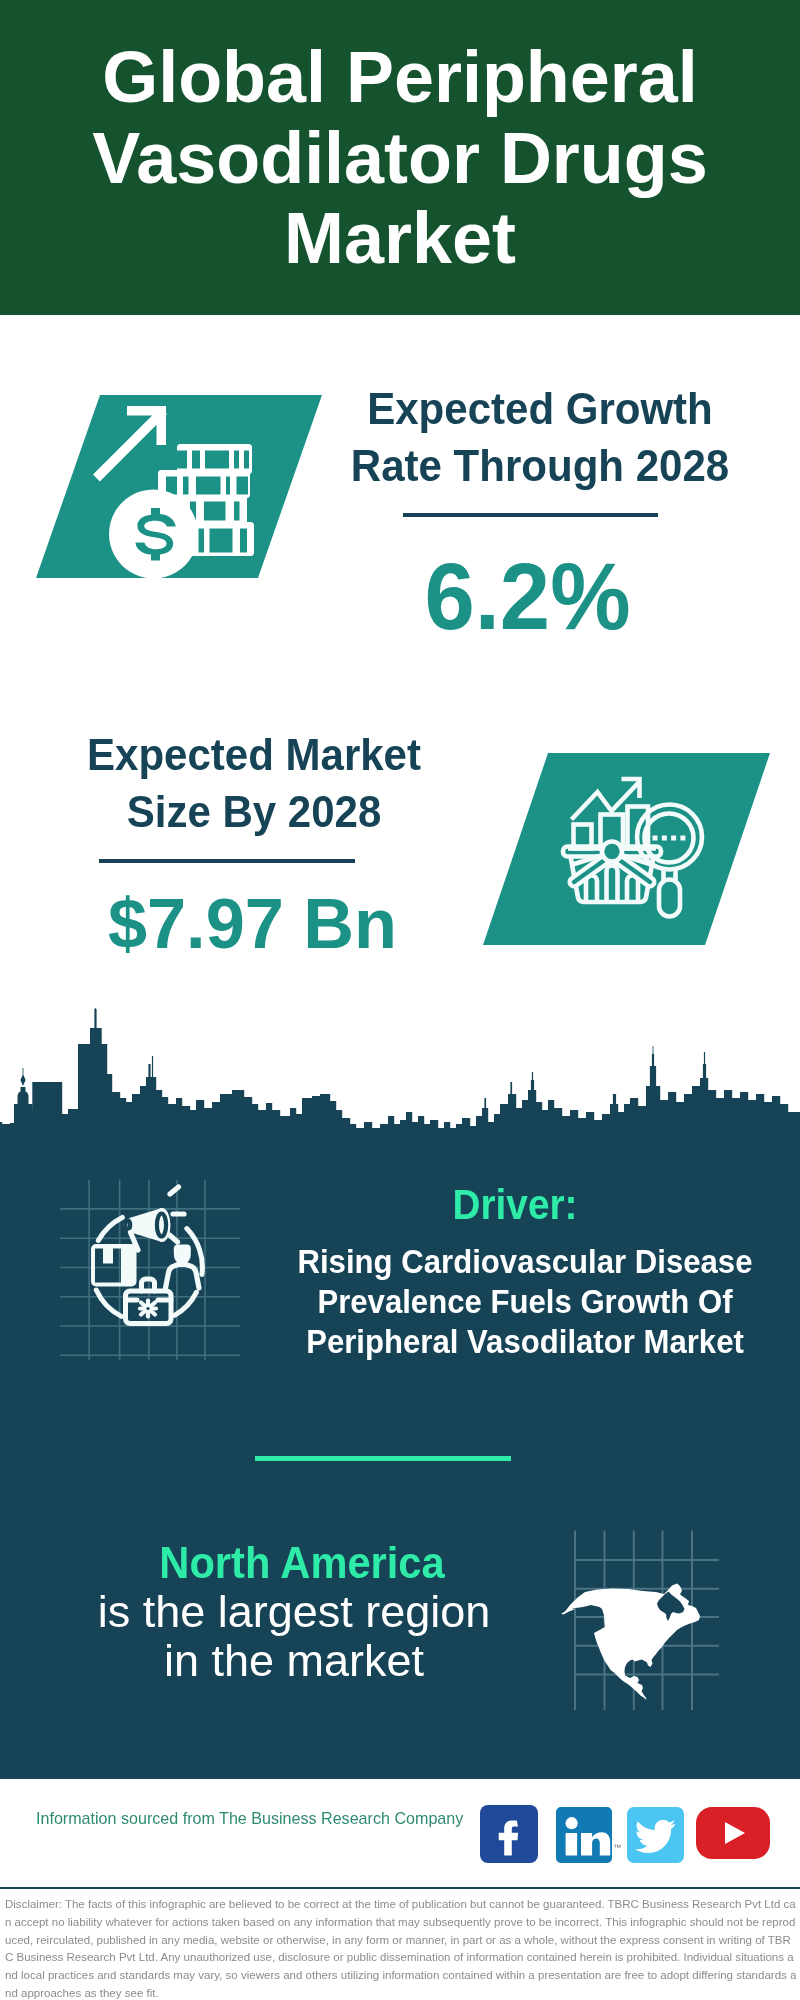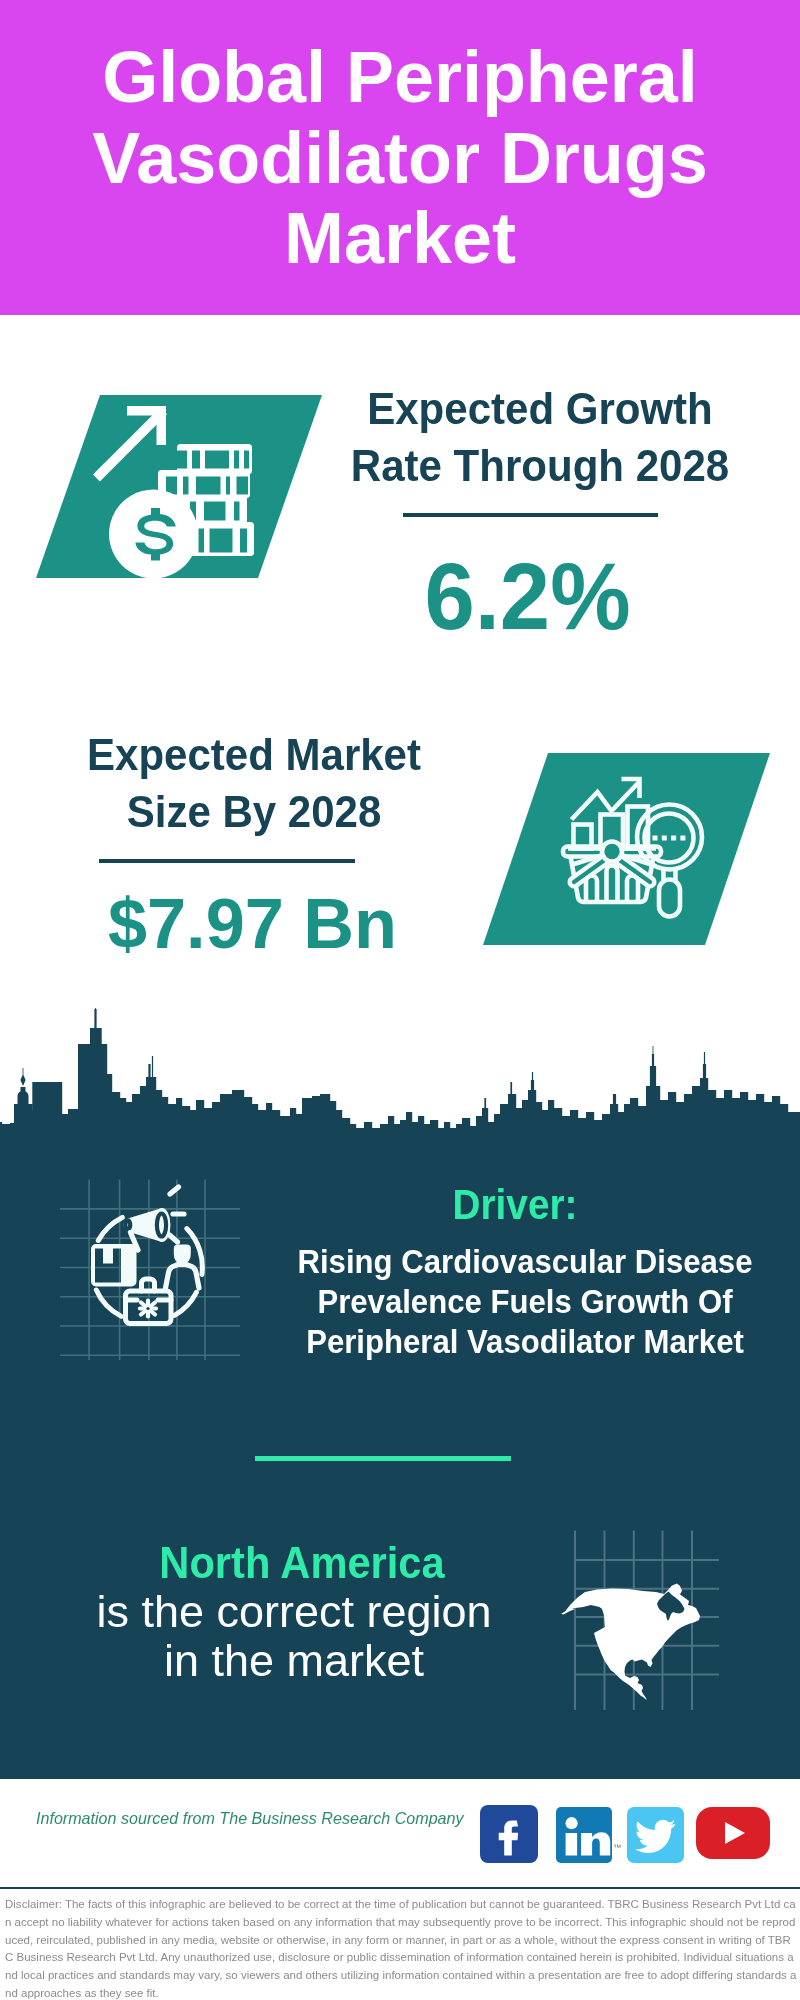--- a/index.html
+++ b/index.html
@@ -9,21 +9,21 @@
     background:#ffffff;
     position:relative;
     overflow:hidden;
     -webkit-font-smoothing:antialiased;
   }
   .page { position:absolute; left:0; top:0; width:800px; height:2000px; overflow:hidden; }
 
   
   .header {
     position:absolute; left:0; top:0; width:800px; height:315px;
-    background:#d946ef;
+    background:#14532d;
   }
   .header-title {
     position:absolute; left:0; top:37px; width:800px;
     text-align:center;
     color:#ffffff;
     font-weight:bold;
     font-size:73px;
     line-height:80.5px;
     padding:0 40px;
     transform:scaleX(0.985);
@@ -78,21 +78,21 @@
 
   .region-name { position:absolute; left:102px; top:1541px; width:400px; text-align:center;
                  color:#2EEBA8; font-weight:bold; font-size:44px; line-height:44px;
                  transform:scaleX(0.946); }
   .region-desc { position:absolute; left:84px; top:1587px; width:420px; text-align:center;
                  color:#ffffff; font-size:45px; line-height:49px; }
   .region-map  { position:absolute; left:540px; top:1500px; width:200px; height:210px; display:block; }
 
   
   .footer-src { position:absolute; left:36px; top:1805px; color:#2E8B72;
-                font-size:16.1px; line-height:27px;font-style:italic; }
+                font-size:16.1px; line-height:27px; }
   .social-row { position:absolute; left:0; top:0; width:800px; height:2000px; }
   .social { position:absolute; display:block; }
   .social.fb { left:480px; top:1805px; width:58px; height:58px; }
   .social.li { left:556px; top:1807px; width:56px; height:56px; }
   .tm { position:absolute; left:613px; top:1843px; font-size:8px; color:#6c6c6c; }
   .social.tw { left:627px; top:1807px; width:57px; height:56px; }
   .social.yt { left:696px; top:1807px; width:74px; height:52px; }
   .divline { position:absolute; left:0; top:1887px; width:800px; height:2px; background:#164355;}
   .disclaimer {
     position:absolute; left:5px; top:1896px; width:792px;
@@ -257,21 +257,21 @@
     </g>
     <circle cx="88" cy="138.5" r="4.6" fill="#F2FBFA" stroke="none"></circle>
     <circle cx="88" cy="138.5" r="1.6" fill="#164355" stroke="none"></circle>
   </svg>
   <div class="driver-title">Driver:</div>
   <div class="driver-desc">Rising Cardiovascular Disease Prevalence Fuels Growth Of Peripheral Vasodilator Market</div>
 
   <div class="mid-rule"></div>
 
   <div class="region-name">North America</div>
-  <div class="region-desc">is the correct region in the market</div>
+  <div class="region-desc">is the largest region in the market</div>
   <svg class="region-map" viewBox="0 0 200 210">
     <g stroke="#4B7384" stroke-width="2" fill="none">
       <path d="M35 60H179M35 88.8H179M35 117H179M35 145.8H179M35 174.5H179"></path>
       <path d="M35 30.5V210M64.5 30.5V210M93.8 30.5V210M122.5 30.5V210M152 30.5V210"></path>
     </g>
     <path fill="#FFFFFF" d="M45 92L57 89.5L72 88.5L88 89L103 91L116 92L124 94L128 90L132 85.5L137 83.5L140 86L142 90.5L140 94.5L145 98L149 101L148 105L152 106L156 108L158 112L160 116L159 120L155 122L150 123.5L145 125.5L141 127.5L137 130L133 134L129 138L125 142.5L122 147L119 150L116 154L113.5 157L111.5 160L112.5 163.5L110.5 167L108 165.5L107 162.5L104.5 161L102 159.5L98 160.5L95 161.5L92.5 159.5L90 160.5L87 163L85 167L84.5 171.5L85 175.5L90 178L94 176L97.5 177L99 180L97.5 183L102 185L103 188L101.5 191L103.5 194.5L106 198L106.5 200L103 197L101 196L97 192L92.5 188L89 185L86 183L83 181L79.5 178L77 175.5L74 172.5L70.5 170L68 166L65 161.5L63 157.5L61 153L59 148L57 143L55.5 138.5L54 133L65 127L64.5 122L64 115L62 109L59.5 107L53 105.5L51 105L43 107L32 108.5L23 114L30.5 104.5L37.5 97.5Z"></path>
     <path fill="#FFFFFF" d="M32 108.0L26 111L21 113.8L23.5 114.6L29 111.5L34.5 109.3Z"></path>
     <path fill="#164355" d="M128.5 91.5L132 95L136 98L140 101.5L142.5 105L144.5 109L143 112L139.5 113.5L136 113L133 112L131 114L129.5 118L128 121L126.5 118L126 114L123 112L120 110L118 107L117 103.5L119 100L122 97L125 94Z"></path>
   </svg>
 

